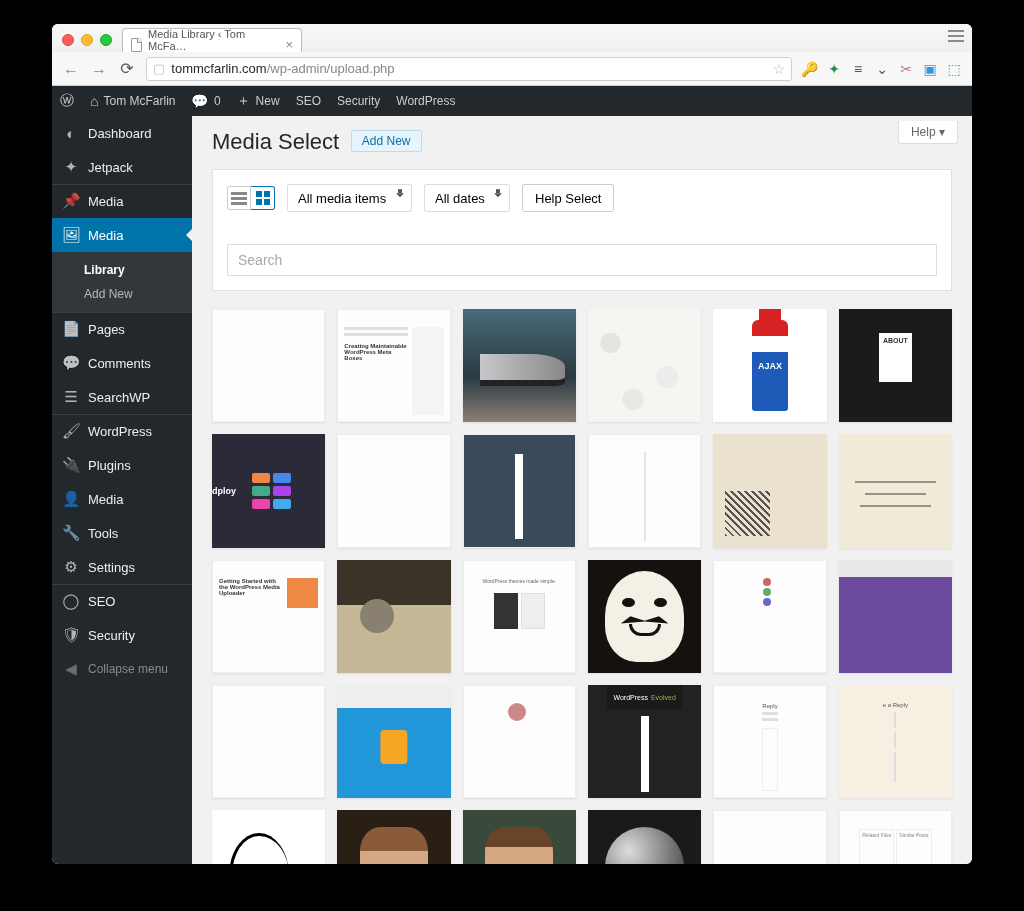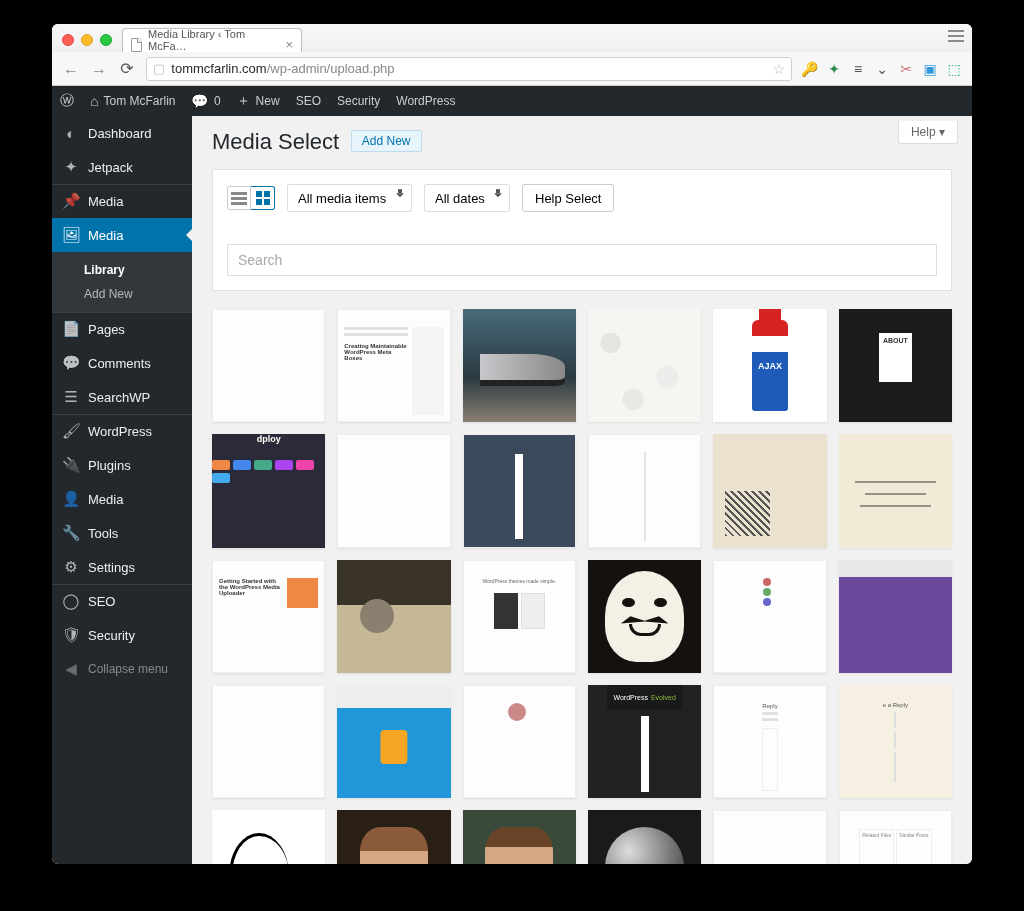--- a/index.html
+++ b/index.html
@@ -88,21 +88,21 @@
 .t-texture { background:#f5f5f2; background-image:radial-gradient(circle at 20% 30%,#e4e4e0 8%,transparent 9%),radial-gradient(circle at 70% 60%,#ececea 10%,transparent 11%),radial-gradient(circle at 40% 80%,#e8e8e4 9%,transparent 10%); }
 .t-ajax { background:#fff; }
 .t-ajax .bottle{width:32%;height:80%;background:linear-gradient(180deg,#d62222 0 18%,#fff 18% 35%,#1e5bb8 35% 100%);border-radius:6px 6px 3px 3px;position:relative}
 .t-ajax .bottle:before{content:"";position:absolute;left:20%;top:-18%;width:60%;height:20%;background:#d62222;border-radius:4px 4px 0 0}
 .t-ajax .bottle:after{content:"AJAX";position:absolute;left:0;right:0;top:45%;color:#fff;font-weight:700;font-size:9px;text-align:center}
 .t-darkweb { background:#1b1b1b; display:flex; flex-direction:column; }
 .t-darkweb .h{height:14%;background:#111;border-bottom:1px solid #333}
 .t-darkweb .c{flex:1;padding:8px}
 .t-darkweb .wpan{background:#fff;height:60%;padding:4px}
 .t-darkweb .wpan .tt{font-size:7px;font-weight:600;color:#333}
-.t-dploy { background:#2a2a38; display:flex; flex-direction:column; padding:0; gap:16px; }
+.t-dploy { background:#2a2a38; display:flex; flex-direction:row; padding:0; gap:16px; }
 .t-dploy .lg{color:#fff;font-size:9px;font-weight:600}
 .t-dploy .row{display:flex;gap:3px;flex-wrap:wrap}
 .t-dploy .chip{width:18px;height:10px;border-radius:2px}
 .t-paper { background:#eae2ce; padding:6px; display:flex; flex-direction:column; gap:4px; }
 .t-paper .l{height:2px;background:#3a3a3a;opacity:.5}
 .t-paper.sketch{position:relative}
 .t-paper.sketch:after{content:"";position:absolute;left:10%;bottom:10%;width:40%;height:40%;background:repeating-linear-gradient(45deg,#555 0 2px,transparent 2px 5px)}
 .t-mask { background:#14110e; }
 .t-mask .face{width:70%;height:80%;background:#f5f0e6;border-radius:50% 50% 40% 40%;position:relative}
 .t-mask .face:before,.t-mask .face:after{content:"";position:absolute;width:16%;height:10%;background:#14110e;border-radius:50%;top:30%}

